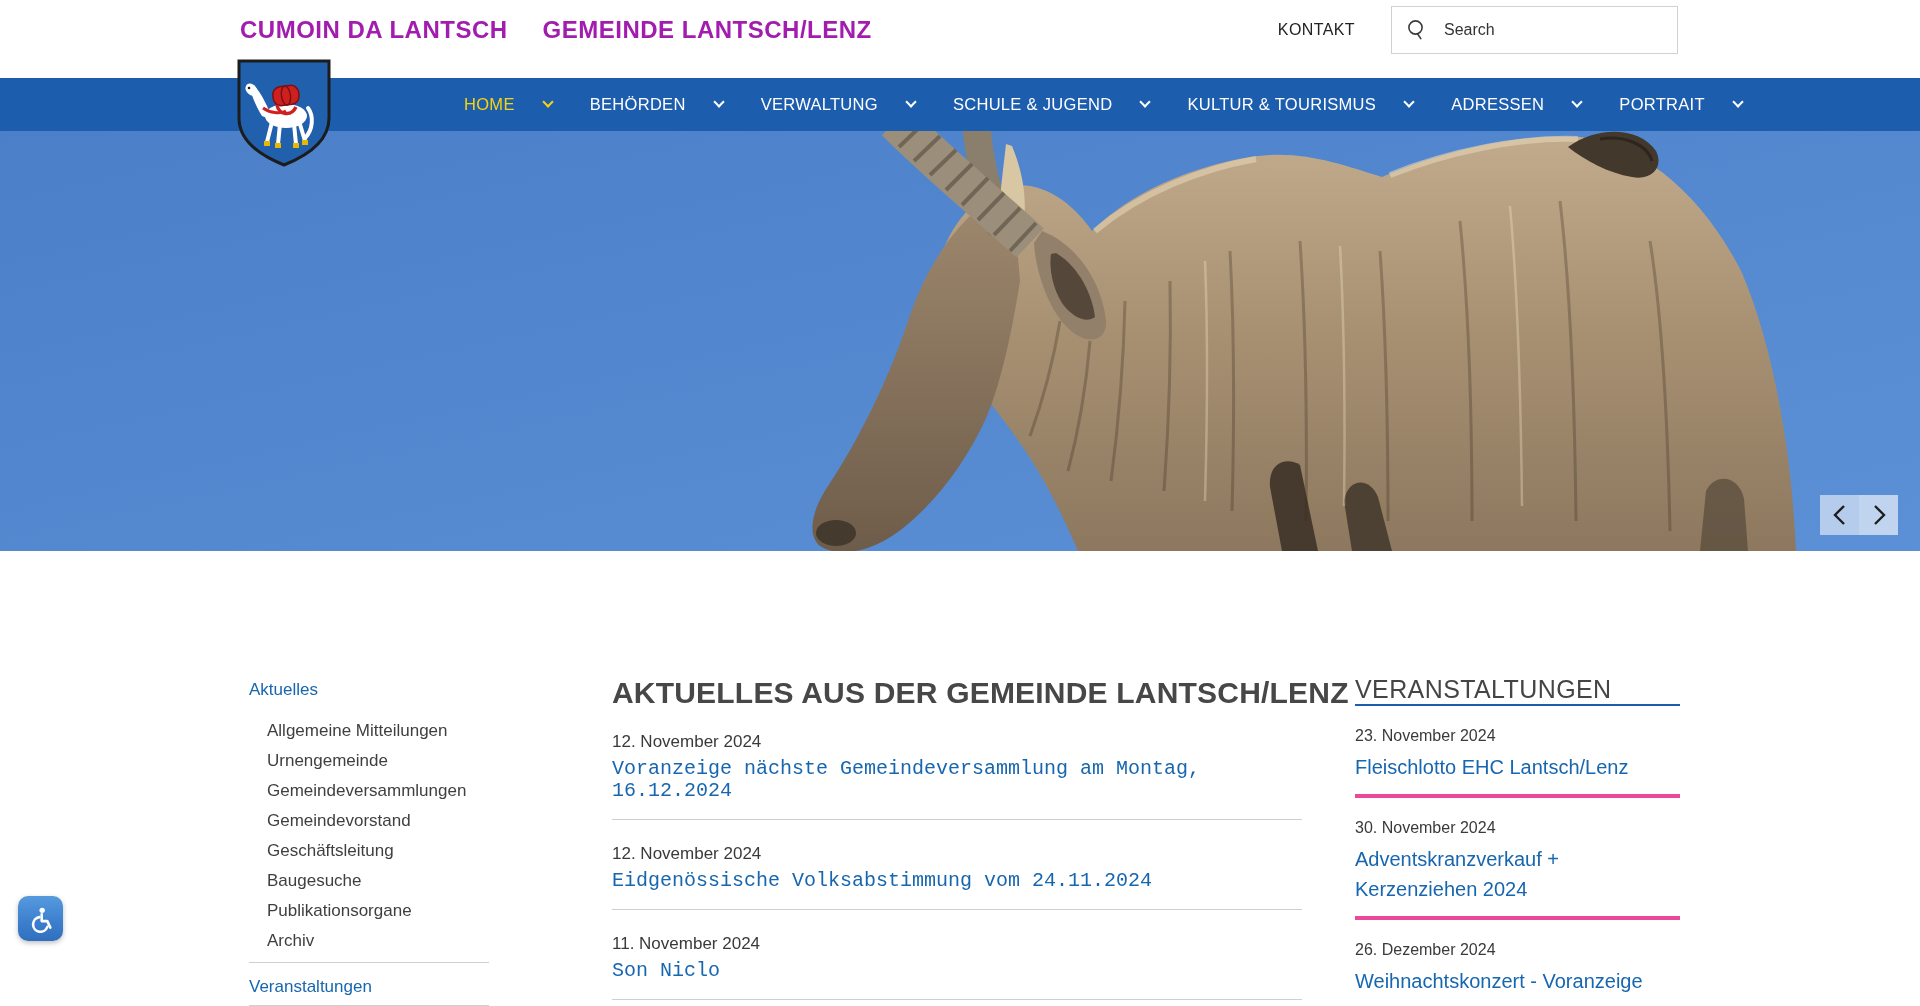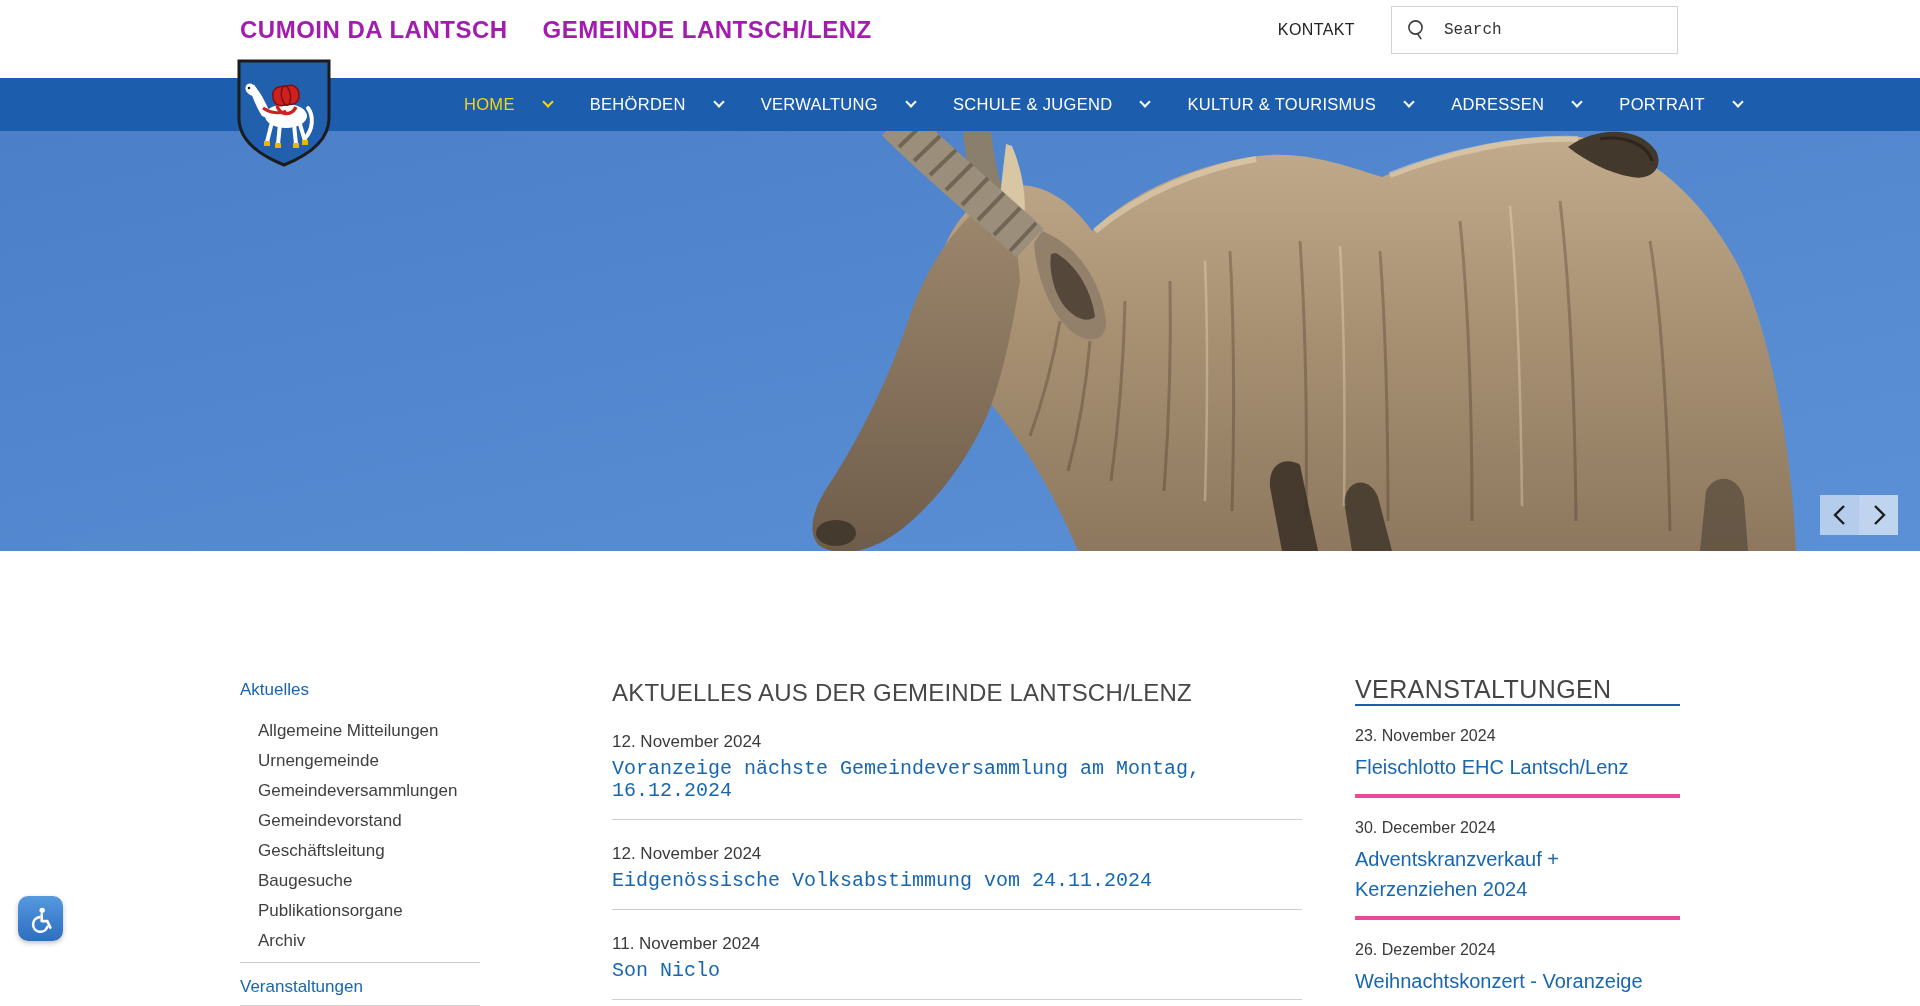--- a/index.html
+++ b/index.html
@@ -10,21 +10,21 @@
   
   #top-header { position:absolute; left:0; top:0; width:1920px; height:78px; background:#fff; }
   .site-names { position:absolute; left:240px; top:6px; height:48px; display:flex; align-items:center; gap:35px; }
   .site-name { font-size:24px; font-weight:bold; color:#a21caf; letter-spacing:.5px; white-space:nowrap; }
   .header-right { position:absolute; right:242px; top:6px; height:48px; display:flex; align-items:center; gap:36px; }
   .kontakt { font-size:16px; color:#222; letter-spacing:.4px; text-decoration:none; cursor:pointer;margin-left:38px; }
   .searchbox { width:287px; height:48px; border:1px solid #d2d2d2; background:#fff;
                display:flex; align-items:center; padding:0 14px; }
   .searchbox svg { flex:0 0 auto; }
   .searchbox input { border:none; outline:none; flex:1; margin-left:16px; font-size:16px; color:#333;
-                     font-family:Liberation Mono, monospace; background:transparent; }
+                     font-family:Liberation Sans, sans-serif; background:transparent; }
   .searchbox input::placeholder { color:#333; opacity:1; }
 
   
   #navbar { position:absolute; left:0; top:78px; width:1920px; height:53px; background:#1c5dae; }
   #navbar ul { position:absolute; left:464px; top:0; height:53px; list-style:none;
                display:flex; align-items:center; gap:38px; }
   .nav-item { display:flex; align-items:center; gap:29px; color:#fff; font-size:16.5px;
               letter-spacing:.3px; cursor:pointer; white-space:nowrap; }
   .nav-item.active { color:#f7d411; }
   .chev { width:8px; height:8px; border-right:2px solid currentColor; border-bottom:2px solid currentColor;
@@ -35,31 +35,31 @@
 
   
   #hero { position:absolute; left:0; top:131px; width:1920px; height:420px; overflow:hidden; }
   #hero svg.scene { position:absolute; left:0; top:0; }
   #carousel { position:absolute; top:364px; right:22px; display:flex; }
   .car-btn { width:39px; height:40px; background:rgba(255,255,255,.55); border:none; cursor:pointer;
              display:flex; align-items:center; justify-content:center; padding:0; }
   .car-btn + .car-btn { background:rgba(255,255,255,.62); }
 
   
-  #sidebar { position:absolute; left:240px; top:672px; width:240px; }
+  #sidebar { position:absolute; left:249px; top:672px; width:240px; }
   .side-link { display:block; color:#1766b0; font-size:17px; line-height:20px; text-decoration:none; cursor:pointer; }
   #side-first { padding-top:8px; }
   #side-list { list-style:none; margin-top:16px; }
   #side-list li { font-size:17px; line-height:30px; color:#3f3f3f; padding-left:18px; cursor:pointer; white-space:nowrap; }
   .side-divider { border:none; border-top:1px solid #cfcfcf; margin-top:6px; }
   #side-second { margin-top:14px; }
   .side-divider.last { margin-top:8px; }
 
   #main { position:absolute; left:612px; top:672px; width:690px; }
-  #main h1 { padding-top:6px; font-size:24px; line-height:30px; font-weight:400; color:#474747; letter-spacing:.2px; white-space:nowrap; }
+  #main h1 { padding-top:6px; font-size:30px; line-height:30px; font-weight:700; color:#474747; letter-spacing:.2px; white-space:nowrap; }
   .news-item { padding:24px 0 17px 0; border-bottom:1px solid #cfcfcf; }
   .news-item.cut { border-bottom:none; }
   .item-date { font-size:17px; line-height:20px; color:#3a3a3a; }
   .news-item a { display:block; margin-top:6px; font-size:20px; line-height:22px; color:#1766b0;
                  text-decoration:none; cursor:pointer;font-family:Liberation Mono, monospace; }
 
   #events { position:absolute; left:1355px; top:672px; width:325px; }
   #events h2 { padding-top:4px; font-size:25px; line-height:26px; font-weight:400; color:#454545;
                letter-spacing:.4px; border-bottom:2px solid #1c5dae; padding-bottom:2px; }
   .event-item { padding:20px 0 12px 0; border-bottom:4px solid #ec4899; }
@@ -289,21 +289,21 @@
   </main>
 
   <aside id="events">
     <h2>VERANSTALTUNGEN</h2>
 
     <div class="event-item">
       <div class="event-date">23. November 2024</div>
       <a>Fleischlotto EHC Lantsch/Lenz</a>
     </div>
     <div class="event-item">
-      <div class="event-date">30. December 2024</div>
+      <div class="event-date">30. November 2024</div>
       <a>Adventskranzverkauf + Kerzenziehen 2024</a>
     </div>
     <div class="event-item">
       <div class="event-date">26. Dezember 2024</div>
       <a>Weihnachtskonzert - Voranzeige</a>
     </div>
   </aside>
 
   <button id="a11y">
     <svg width="28" height="28" viewBox="0 0 24 24">

